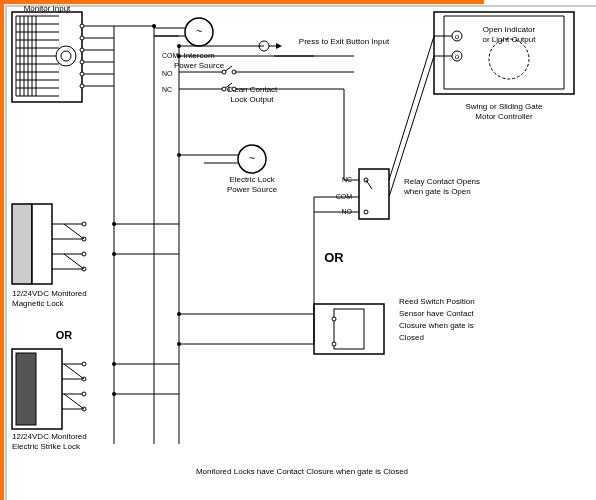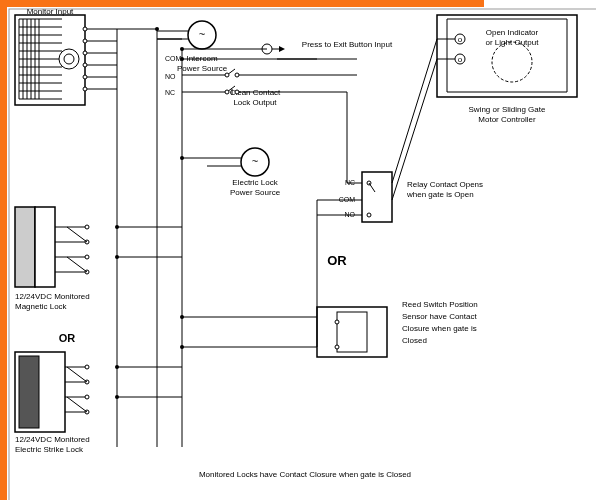--- a/index.html
+++ b/index.html
@@ -10,21 +10,21 @@
       font-family: Arial, sans-serif;
       font-size: 10px;
       overflow: hidden;
       position: relative;
     }
     .diagram-container {
       width: 484px;
       height: 500px;
       position: relative;
       background: #fef9c3;
-      border: 7px solid #f97316;
+      border: 4px solid #f97316;
     }
     svg {
       position: absolute;
       top: 0;
       left: 0;
       width: 596px;
       height: 500px;
     }
   </style>
 </head>

